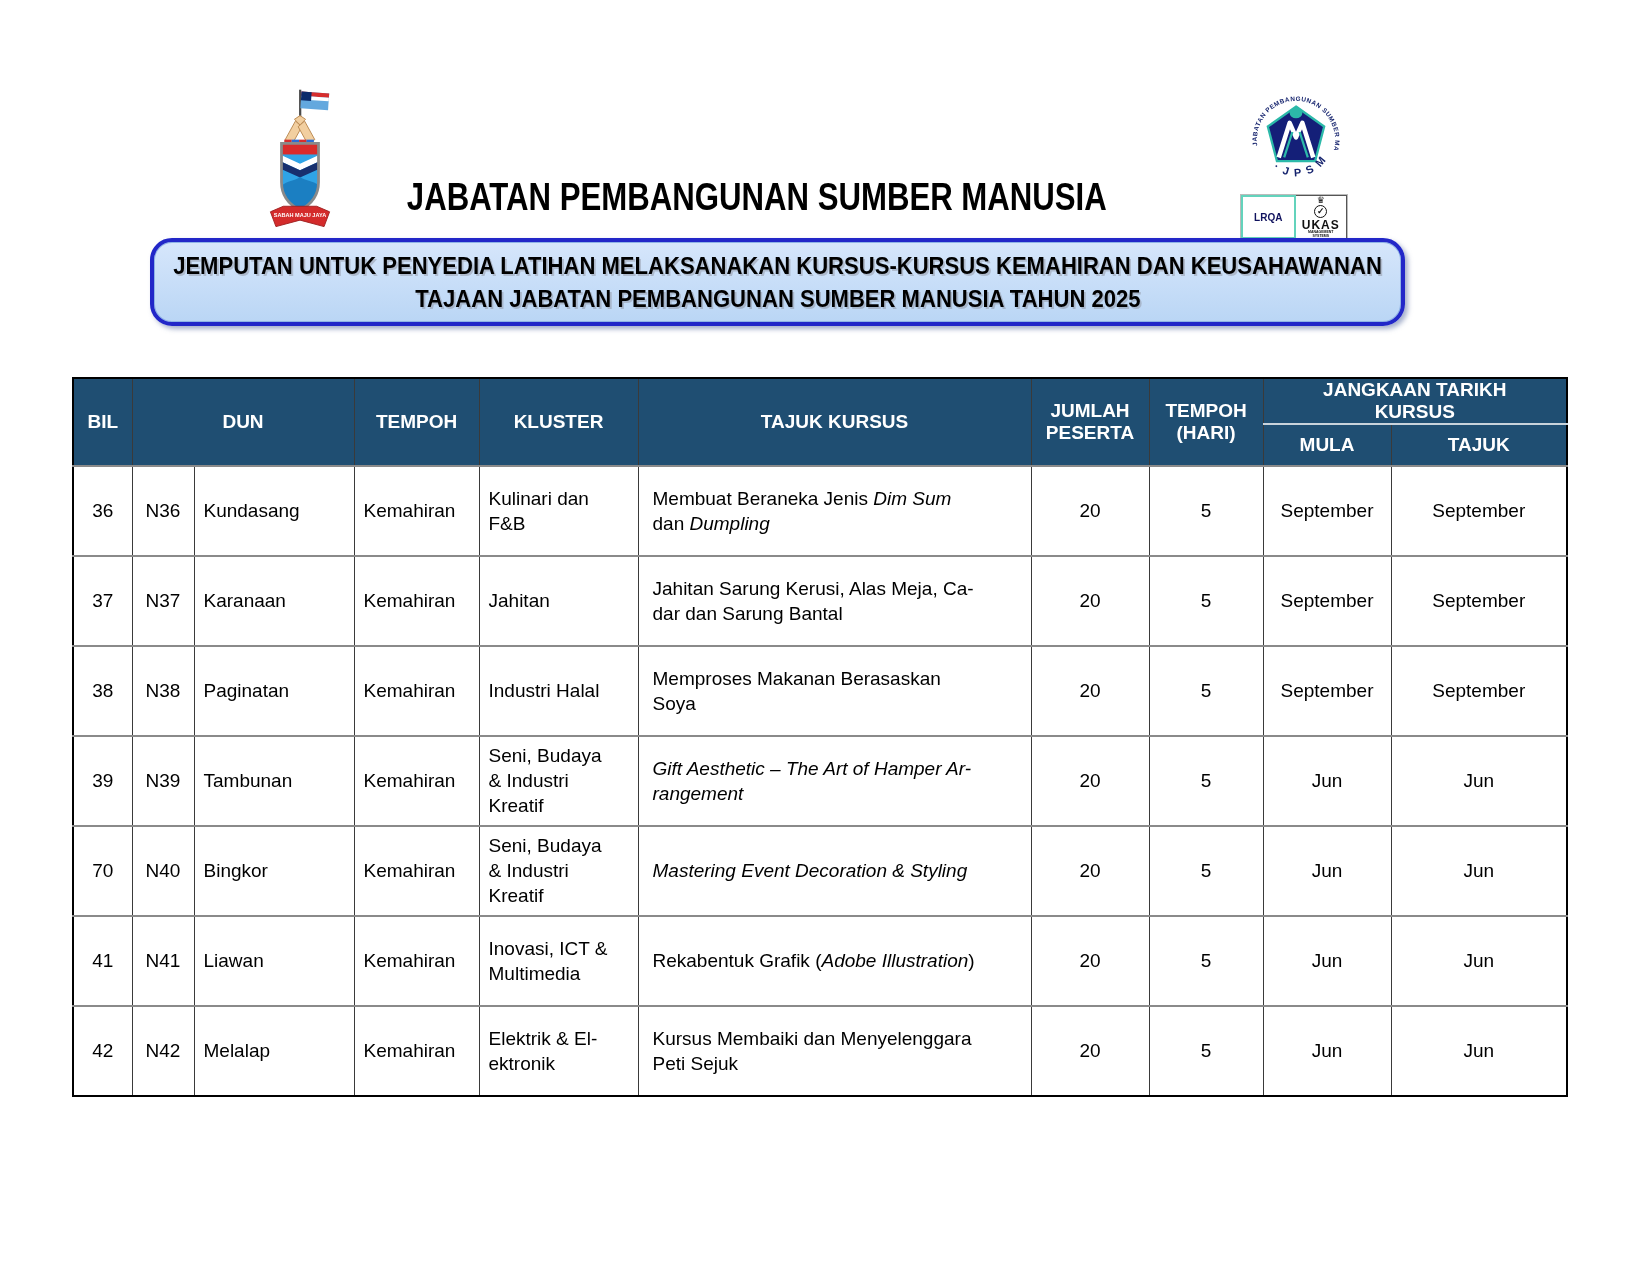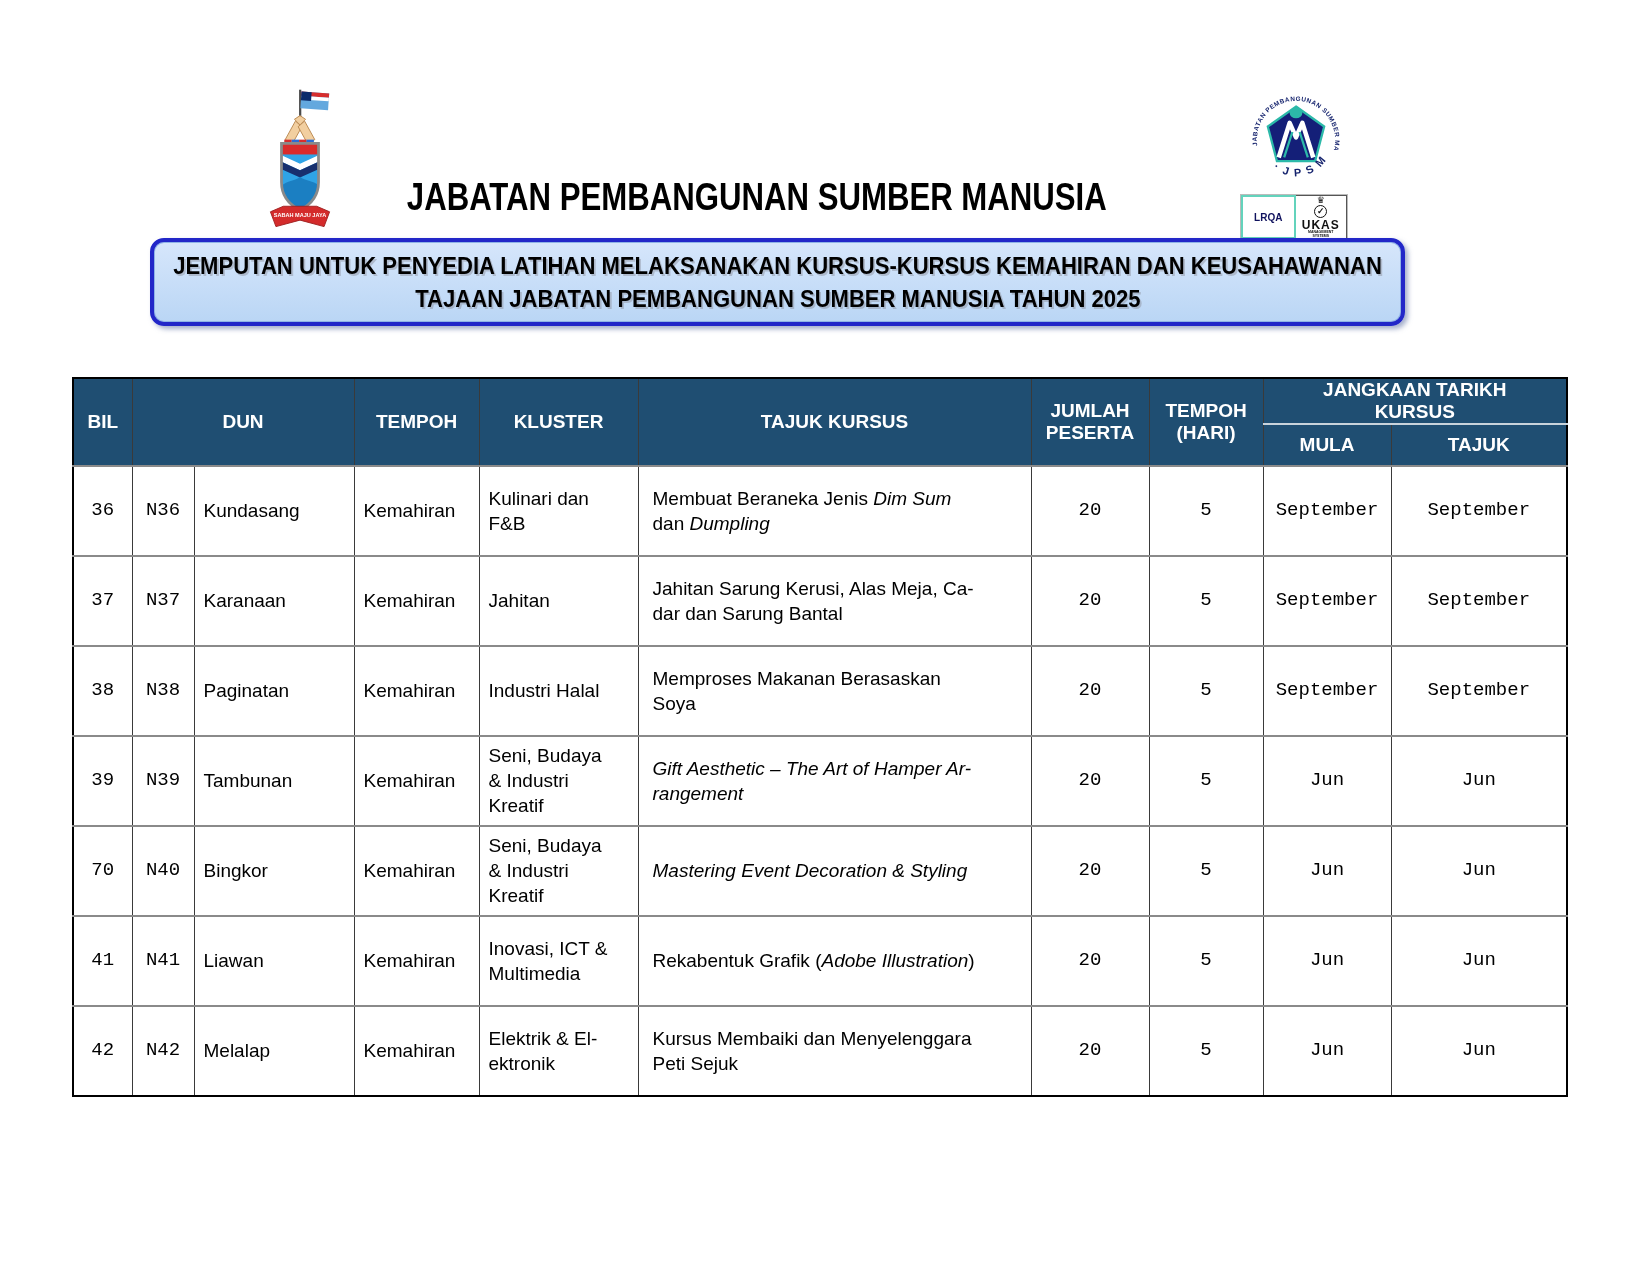--- a/index.html
+++ b/index.html
@@ -31,21 +31,21 @@
   .cert-ukas .crown{font-size:9px;color:#111;}
   .cert-ukas .check-circle{width:13px;height:13px;border:1.5px solid #111;border-radius:50%;
     display:flex;align-items:center;justify-content:center;font-size:9px;color:#111;font-weight:700;}
   .cert-ukas .ukas-name{font-size:12px;font-weight:700;letter-spacing:1px;color:#111;margin-top:1px;}
   .cert-ukas .ukas-sub{font-size:3.5px;font-weight:700;color:#111;text-align:center;white-space:pre-line;}
   .cert-line{width:108px;font-size:6.5px;font-weight:700;color:#111;background:#f4f4f4;
     text-align:center;letter-spacing:0.5px;overflow:hidden;white-space:nowrap;}
 
   
   .banner{position:absolute;left:150px;top:238px;width:1255px;height:88px;
-    border:4px solid var(--banner-border);border-radius:14px;
+    border:4px solid var(--banner-border);border-radius:22px;
     background:linear-gradient(180deg,var(--banner-bg1),var(--banner-bg2));
     box-shadow:3px 3px 5px rgba(90,110,160,0.55), inset 0 0 0 1px #8FB4E6;
     display:flex;flex-direction:column;align-items:center;justify-content:center;}
   .banner div{line-height:1.35;}
   .banner span{display:inline-block;font-size:24.5px;font-weight:700;color:#000;
     transform:scaleX(0.9);transform-origin:center;white-space:nowrap;
     text-shadow:2px 2px 0 rgba(130,130,140,0.4);}
 
   
   table.courses{position:absolute;left:72px;top:377px;width:1494px;
@@ -53,21 +53,21 @@
   table.courses th,table.courses td{border-left:1px solid var(--grid-dark);border-right:1px solid var(--grid-dark);
     font-family:"Liberation Sans",sans-serif;}
   table.courses{border:2px solid #000;}
   thead th{background:var(--header-bg);color:#fff;font-weight:700;font-size:19px;
     text-align:center;vertical-align:middle;white-space:pre-line;line-height:1.15;
     border-left:1px solid #143850;border-right:1px solid #143850;}
   thead tr.hrow-main th{height:47px;}
   thead tr.hrow-sub th{height:42px;border-top:2px solid #C9D3DB;}
   tbody td{height:90px;font-size:19px;color:#000;vertical-align:middle;
     white-space:pre-line;line-height:1.32;border-top:2px solid var(--grid-gray);}
-  tbody td.center{text-align:center;font-family:Liberation Mono, monospace;}
+  tbody td.center{text-align:center;}
   tbody td.left{text-align:left;padding-left:9px;padding-right:6px;}
   tbody td[data-name="cell-tajuk"]{padding-left:14px;}
 </style>
 </head>
 <body>
 
 <div class="page" data-name="document-page">
 
   <svg class="crest" viewBox="0 0 100 160" data-name="sabah-coat-of-arms">
     <defs>

